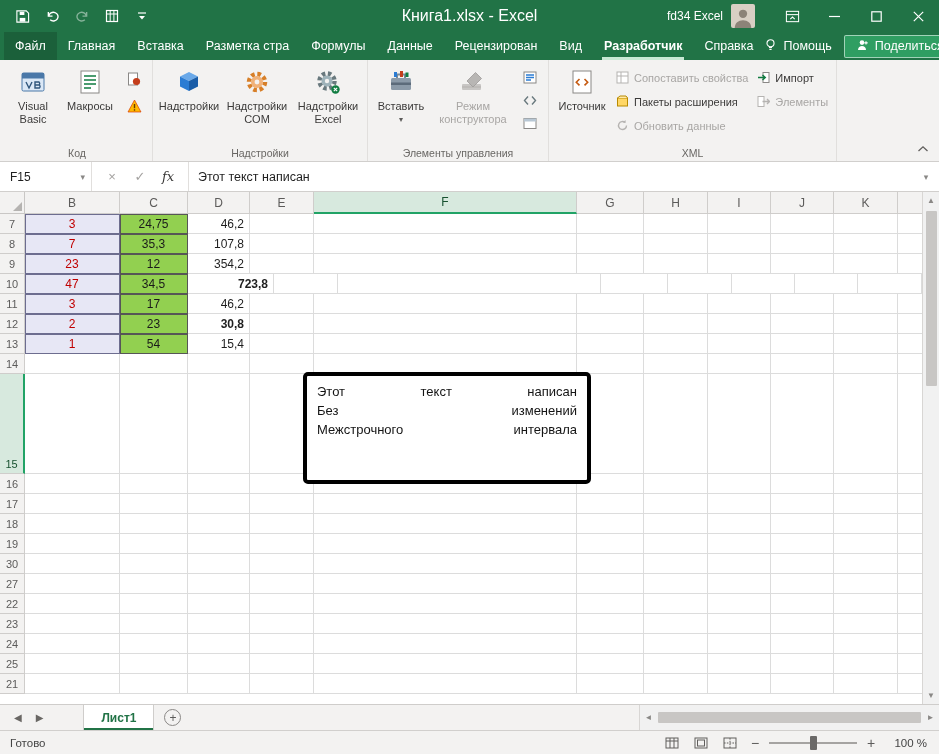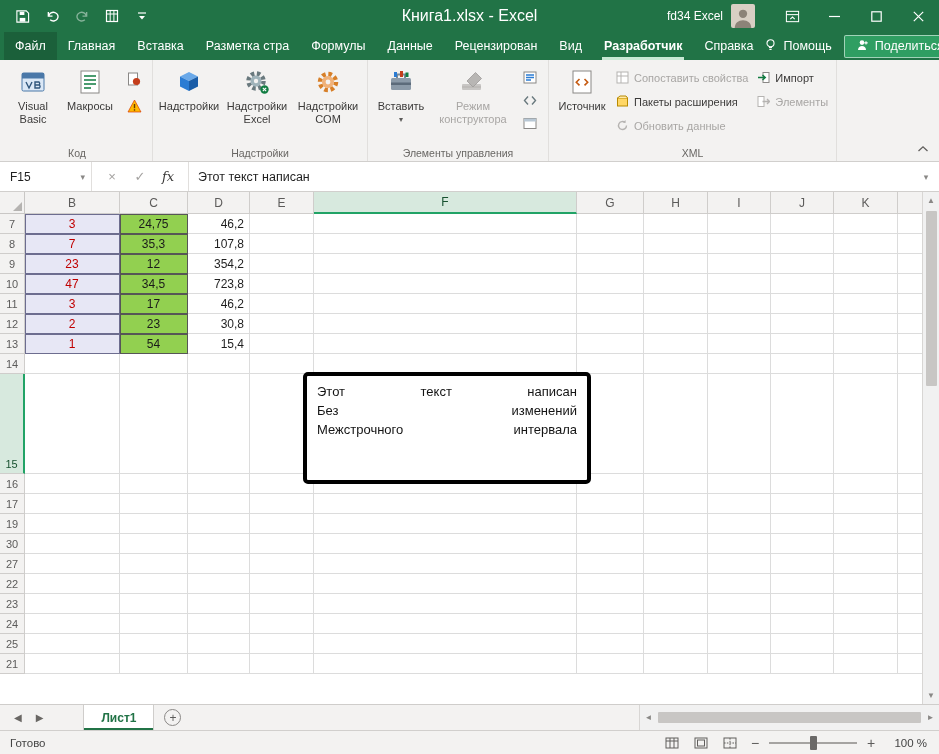--- a/index.html
+++ b/index.html
@@ -265,38 +265,38 @@
                 <path d="M13 3 L22 7.5 L13 12 L4 7.5 z" fill="#6aa9e9"></path>
                 <path d="M4 7.5 L13 12 V22 L4 17.5 z" fill="#2b7cd3"></path>
                 <path d="M22 7.5 L13 12 V22 L22 17.5 z" fill="#1a5da8"></path>
               </svg>
           </span>
           <span class="rlabel">Надстройки</span>
         </button>
         <button class="rbtn-lg" style="width:70px">
           <span class="ricon">
             <svg width="26" height="26" viewBox="0 0 26 26">
+                <circle cx="13" cy="13" r="8" fill="none" stroke="#d77f28" stroke-width="4.5" stroke-dasharray="3.6 2.7"></circle>
+                <circle cx="13" cy="13" r="6" fill="#f0b27a"></circle>
+                <circle cx="13" cy="13" r="2.4" fill="#f3f2f1"></circle>
+              </svg>
+          </span>
+          <span class="rlabel">Надстройки COM</span>
+        </button>
+        <button class="rbtn-lg" style="width:70px">
+          <span class="ricon">
+            <svg width="26" height="26" viewBox="0 0 26 26">
                 <circle cx="12" cy="12" r="7.5" fill="none" stroke="#69797e" stroke-width="4.5" stroke-dasharray="3.4 2.6"></circle>
                 <circle cx="12" cy="12" r="5.5" fill="#9fb3ba"></circle>
                 <circle cx="12" cy="12" r="2.2" fill="#f3f2f1"></circle>
                 <circle cx="20.5" cy="20.5" r="4.2" fill="#107c41"></circle>
                 <path d="M18.8 18.8l3.4 3.4M22.2 18.8l-3.4 3.4" stroke="#fff" stroke-width="1.1"></path>
               </svg>
           </span>
           <span class="rlabel">Надстройки Excel</span>
-        </button>
-        <button class="rbtn-lg" style="width:70px">
-          <span class="ricon">
-            <svg width="26" height="26" viewBox="0 0 26 26">
-                <circle cx="13" cy="13" r="8" fill="none" stroke="#d77f28" stroke-width="4.5" stroke-dasharray="3.6 2.7"></circle>
-                <circle cx="13" cy="13" r="6" fill="#f0b27a"></circle>
-                <circle cx="13" cy="13" r="2.4" fill="#f3f2f1"></circle>
-              </svg>
-          </span>
-          <span class="rlabel">Надстройки COM</span>
         </button>
       </div>
       <div class="rg-name">Надстройки</div>
     </div>
 
     <div class="rgroup">
       <div class="rg-content">
         <button class="rbtn-lg" style="width:58px">
           <span class="ricon">
             <svg width="26" height="26" viewBox="0 0 26 26">
@@ -502,21 +502,21 @@
             <div class="cell" style="width: 64px;"></div>
             <div class="cell" style="width: 63px;"></div>
             <div class="cell" style="width: 63px;"></div>
             <div class="cell" style="width: 64px;"></div>
             <div class="cell fill"></div>
           </div>
           <div class="grow" style="height: 20px;">
             <div class="rowh">10</div>
             <div class="cell vB" style="width: 95px;">47</div>
             <div class="cell vC" style="width: 68px;">34,5</div>
-            <div class="cell vD" style="width: 62px;">723,8</div>
+            <div class="cell vD" style="width: 86px; font-weight: bold;">723,8</div>
             <div class="cell" style="width: 64px;"></div>
             <div class="cell" style="width: 263px;"></div>
             <div class="cell" style="width: 67px;"></div>
             <div class="cell" style="width: 64px;"></div>
             <div class="cell" style="width: 63px;"></div>
             <div class="cell" style="width: 63px;"></div>
             <div class="cell" style="width: 64px;"></div>
             <div class="cell fill"></div>
           </div>
           <div class="grow" style="height: 20px;">
@@ -530,21 +530,21 @@
             <div class="cell" style="width: 64px;"></div>
             <div class="cell" style="width: 63px;"></div>
             <div class="cell" style="width: 63px;"></div>
             <div class="cell" style="width: 64px;"></div>
             <div class="cell fill"></div>
           </div>
           <div class="grow" style="height: 20px;">
             <div class="rowh">12</div>
             <div class="cell vB" style="width: 95px;">2</div>
             <div class="cell vC" style="width: 68px;">23</div>
-            <div class="cell vD" style="width: 62px;">30,8</div>
+            <div class="cell vD" style="width: 62px; font-weight: bold;">30,8</div>
             <div class="cell" style="width: 64px;"></div>
             <div class="cell" style="width: 263px;"></div>
             <div class="cell" style="width: 67px;"></div>
             <div class="cell" style="width: 64px;"></div>
             <div class="cell" style="width: 63px;"></div>
             <div class="cell" style="width: 63px;"></div>
             <div class="cell" style="width: 64px;"></div>
             <div class="cell fill"></div>
           </div>
           <div class="grow" style="height: 20px;">
@@ -598,20 +598,34 @@
             <div class="cell" style="width: 263px;"></div>
             <div class="cell" style="width: 67px;"></div>
             <div class="cell" style="width: 64px;"></div>
             <div class="cell" style="width: 63px;"></div>
             <div class="cell" style="width: 63px;"></div>
             <div class="cell" style="width: 64px;"></div>
             <div class="cell fill"></div>
           </div>
           <div class="grow" style="height: 20px;">
             <div class="rowh">17</div>
+            <div class="cell" style="width: 95px;"></div>
+            <div class="cell" style="width: 68px;"></div>
+            <div class="cell" style="width: 62px;"></div>
+            <div class="cell" style="width: 64px;"></div>
+            <div class="cell" style="width: 263px;"></div>
+            <div class="cell" style="width: 67px;"></div>
+            <div class="cell" style="width: 64px;"></div>
+            <div class="cell" style="width: 63px;"></div>
+            <div class="cell" style="width: 63px;"></div>
+            <div class="cell" style="width: 64px;"></div>
+            <div class="cell fill"></div>
+          </div>
+          <div class="grow" style="height: 20px;">
+            <div class="rowh">18</div>
             <div class="cell" style="width: 95px;"></div>
             <div class="cell" style="width: 68px;"></div>
             <div class="cell" style="width: 62px;"></div>
             <div class="cell" style="width: 64px;"></div>
             <div class="cell" style="width: 263px;"></div>
             <div class="cell" style="width: 67px;"></div>
             <div class="cell" style="width: 64px;"></div>
             <div class="cell" style="width: 63px;"></div>
             <div class="cell" style="width: 63px;"></div>
             <div class="cell" style="width: 64px;"></div>

